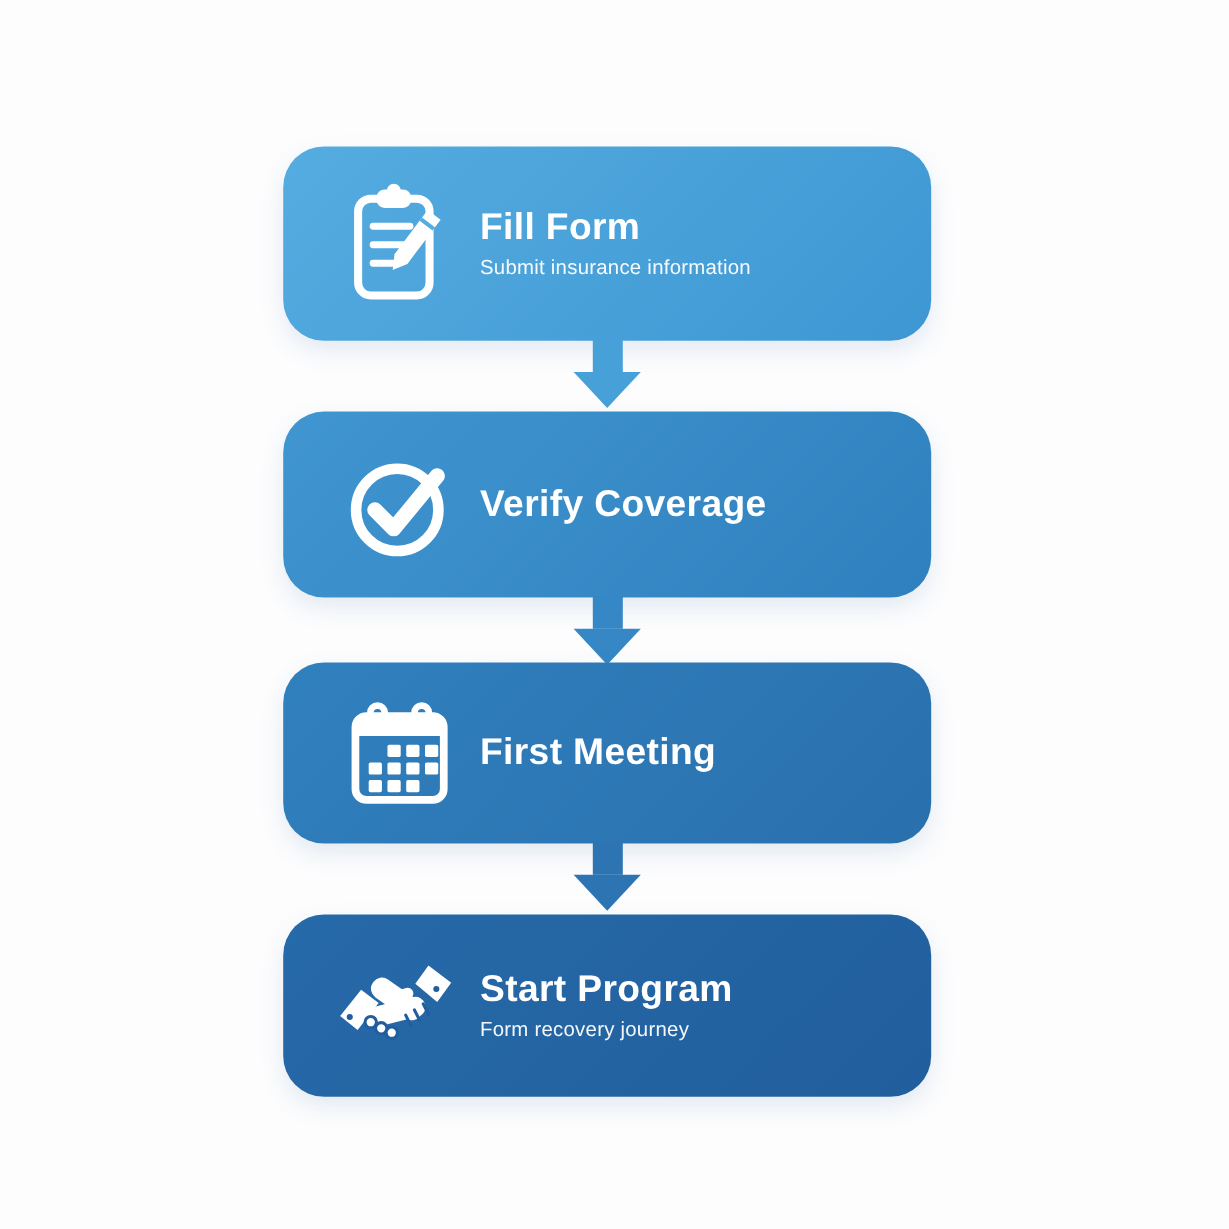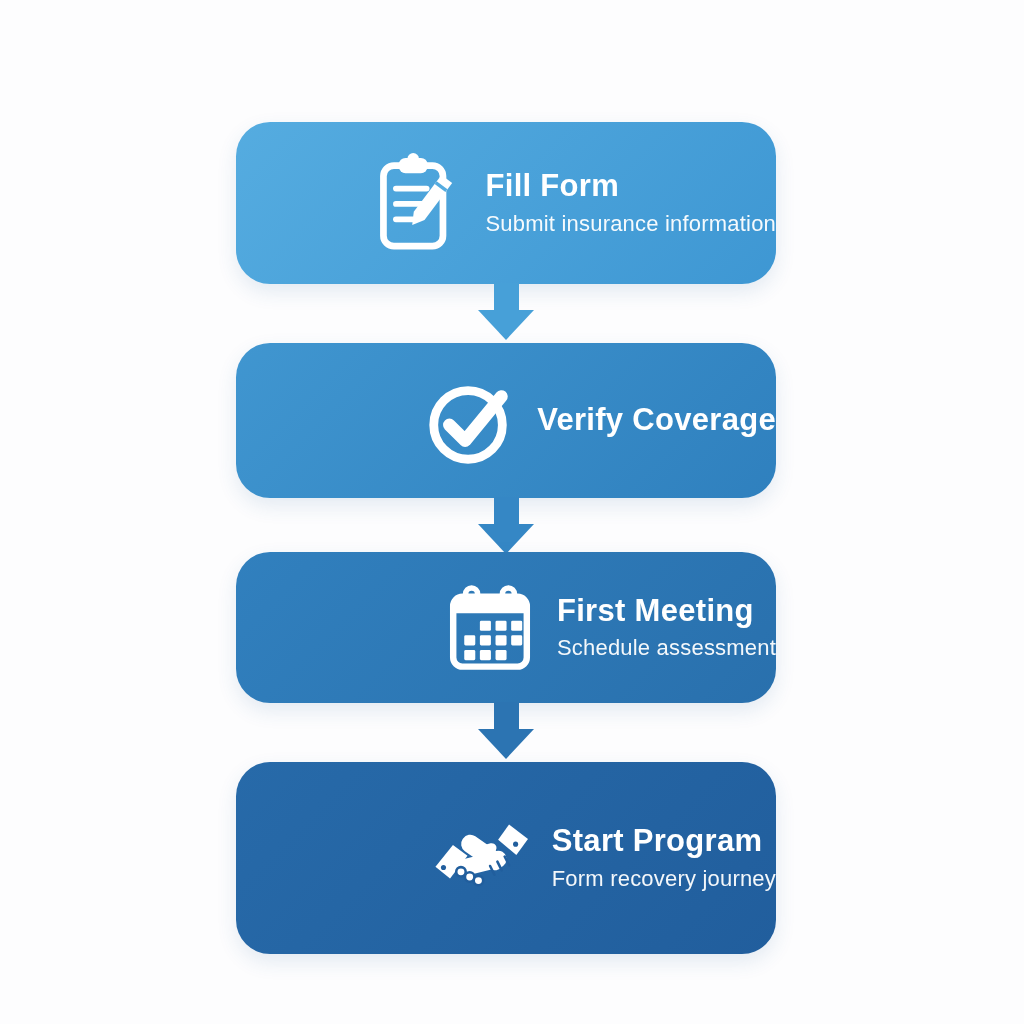--- a/index.html
+++ b/index.html
@@ -11,33 +11,32 @@
   }
   .canvas{position:relative;width:1024px;height:1024px;}
   .step{
     position:absolute;left:236px;width:540px;
     border-radius:34px;
     background:linear-gradient(135deg,var(--c1),var(--c2));
     box-shadow:0 8px 20px rgba(40,100,160,0.12);
     display:flex;align-items:center;
     padding-left:46px;box-sizing:border-box;
     color:#fff;
-    justify-content:flex-end;
   }
   .icon{
     width:102px;min-width:102px;height:110px;
     display:flex;align-items:center;justify-content:center;
   }
   .icon svg{display:block;}
   .text{margin-left:16px;display:flex;flex-direction:column;gap:9px;}
   .title{
     font-size:31px;font-weight:700;letter-spacing:0.3px;line-height:1.05;
   }
   .subtitle{
-    font-size:22px;font-weight:400;letter-spacing:0.2px;
+    font-size:17px;font-weight:400;letter-spacing:0.2px;
     color:rgba(255,255,255,0.95);line-height:1.1;
   }
   .arrow{
     position:absolute;left:478px;width:56px;
     display:flex;flex-direction:column;align-items:center;
   }
   .arrow .stem{width:25px;height:27px;background:var(--ac);}
   .arrow .head{
     width:0;height:0;
     border-left:28px solid transparent;
@@ -109,30 +108,29 @@
           <rect x="56" y="60" width="12" height="11" rx="1.5"></rect>
           <rect x="73" y="60" width="12" height="11" rx="1.5"></rect>
           <rect x="22" y="76" width="12" height="11" rx="1.5"></rect>
           <rect x="39" y="76" width="12" height="11" rx="1.5"></rect>
           <rect x="56" y="76" width="12" height="11" rx="1.5"></rect>
         </g>
       </svg>
     </div>
     <div class="text">
       <div class="title">First Meeting</div>
-      <div class="subtitle">Schedule assessment</div>
     </div>
   </div>
 
   <div class="arrow" style="top: 702px; --ac: #2C74B2;">
     <div class="stem"></div>
     <div class="head"></div>
   </div>
 
-  <div class="step" style="top: 762px; height: 192px; --c1: #276AA9; --c2: #215E9D;">
+  <div class="step" style="top: 762px; height: 152px; --c1: #276AA9; --c2: #215E9D;">
     <div class="icon">
       <svg width="118" height="88" viewBox="0 0 140 100">
         <g fill="#fff">
           <path d="M2 62 L26 32 L46 47 L22 78 Z"></path>
           <path d="M103 4 L129 24 L113 46 L88 25 Z"></path>
           <rect x="34" y="30" width="66" height="25" rx="12" transform="rotate(35 67 42)"></rect>
           <rect x="28" y="46" width="72" height="23" rx="11" transform="rotate(-14 64 57)"></rect>
           <rect x="56" y="32" width="30" height="13" rx="6.5" transform="rotate(-16 71 38)"></rect>
         </g>
         <circle cx="13" cy="63" r="3.5" style="fill:var(--c2)"></circle>

